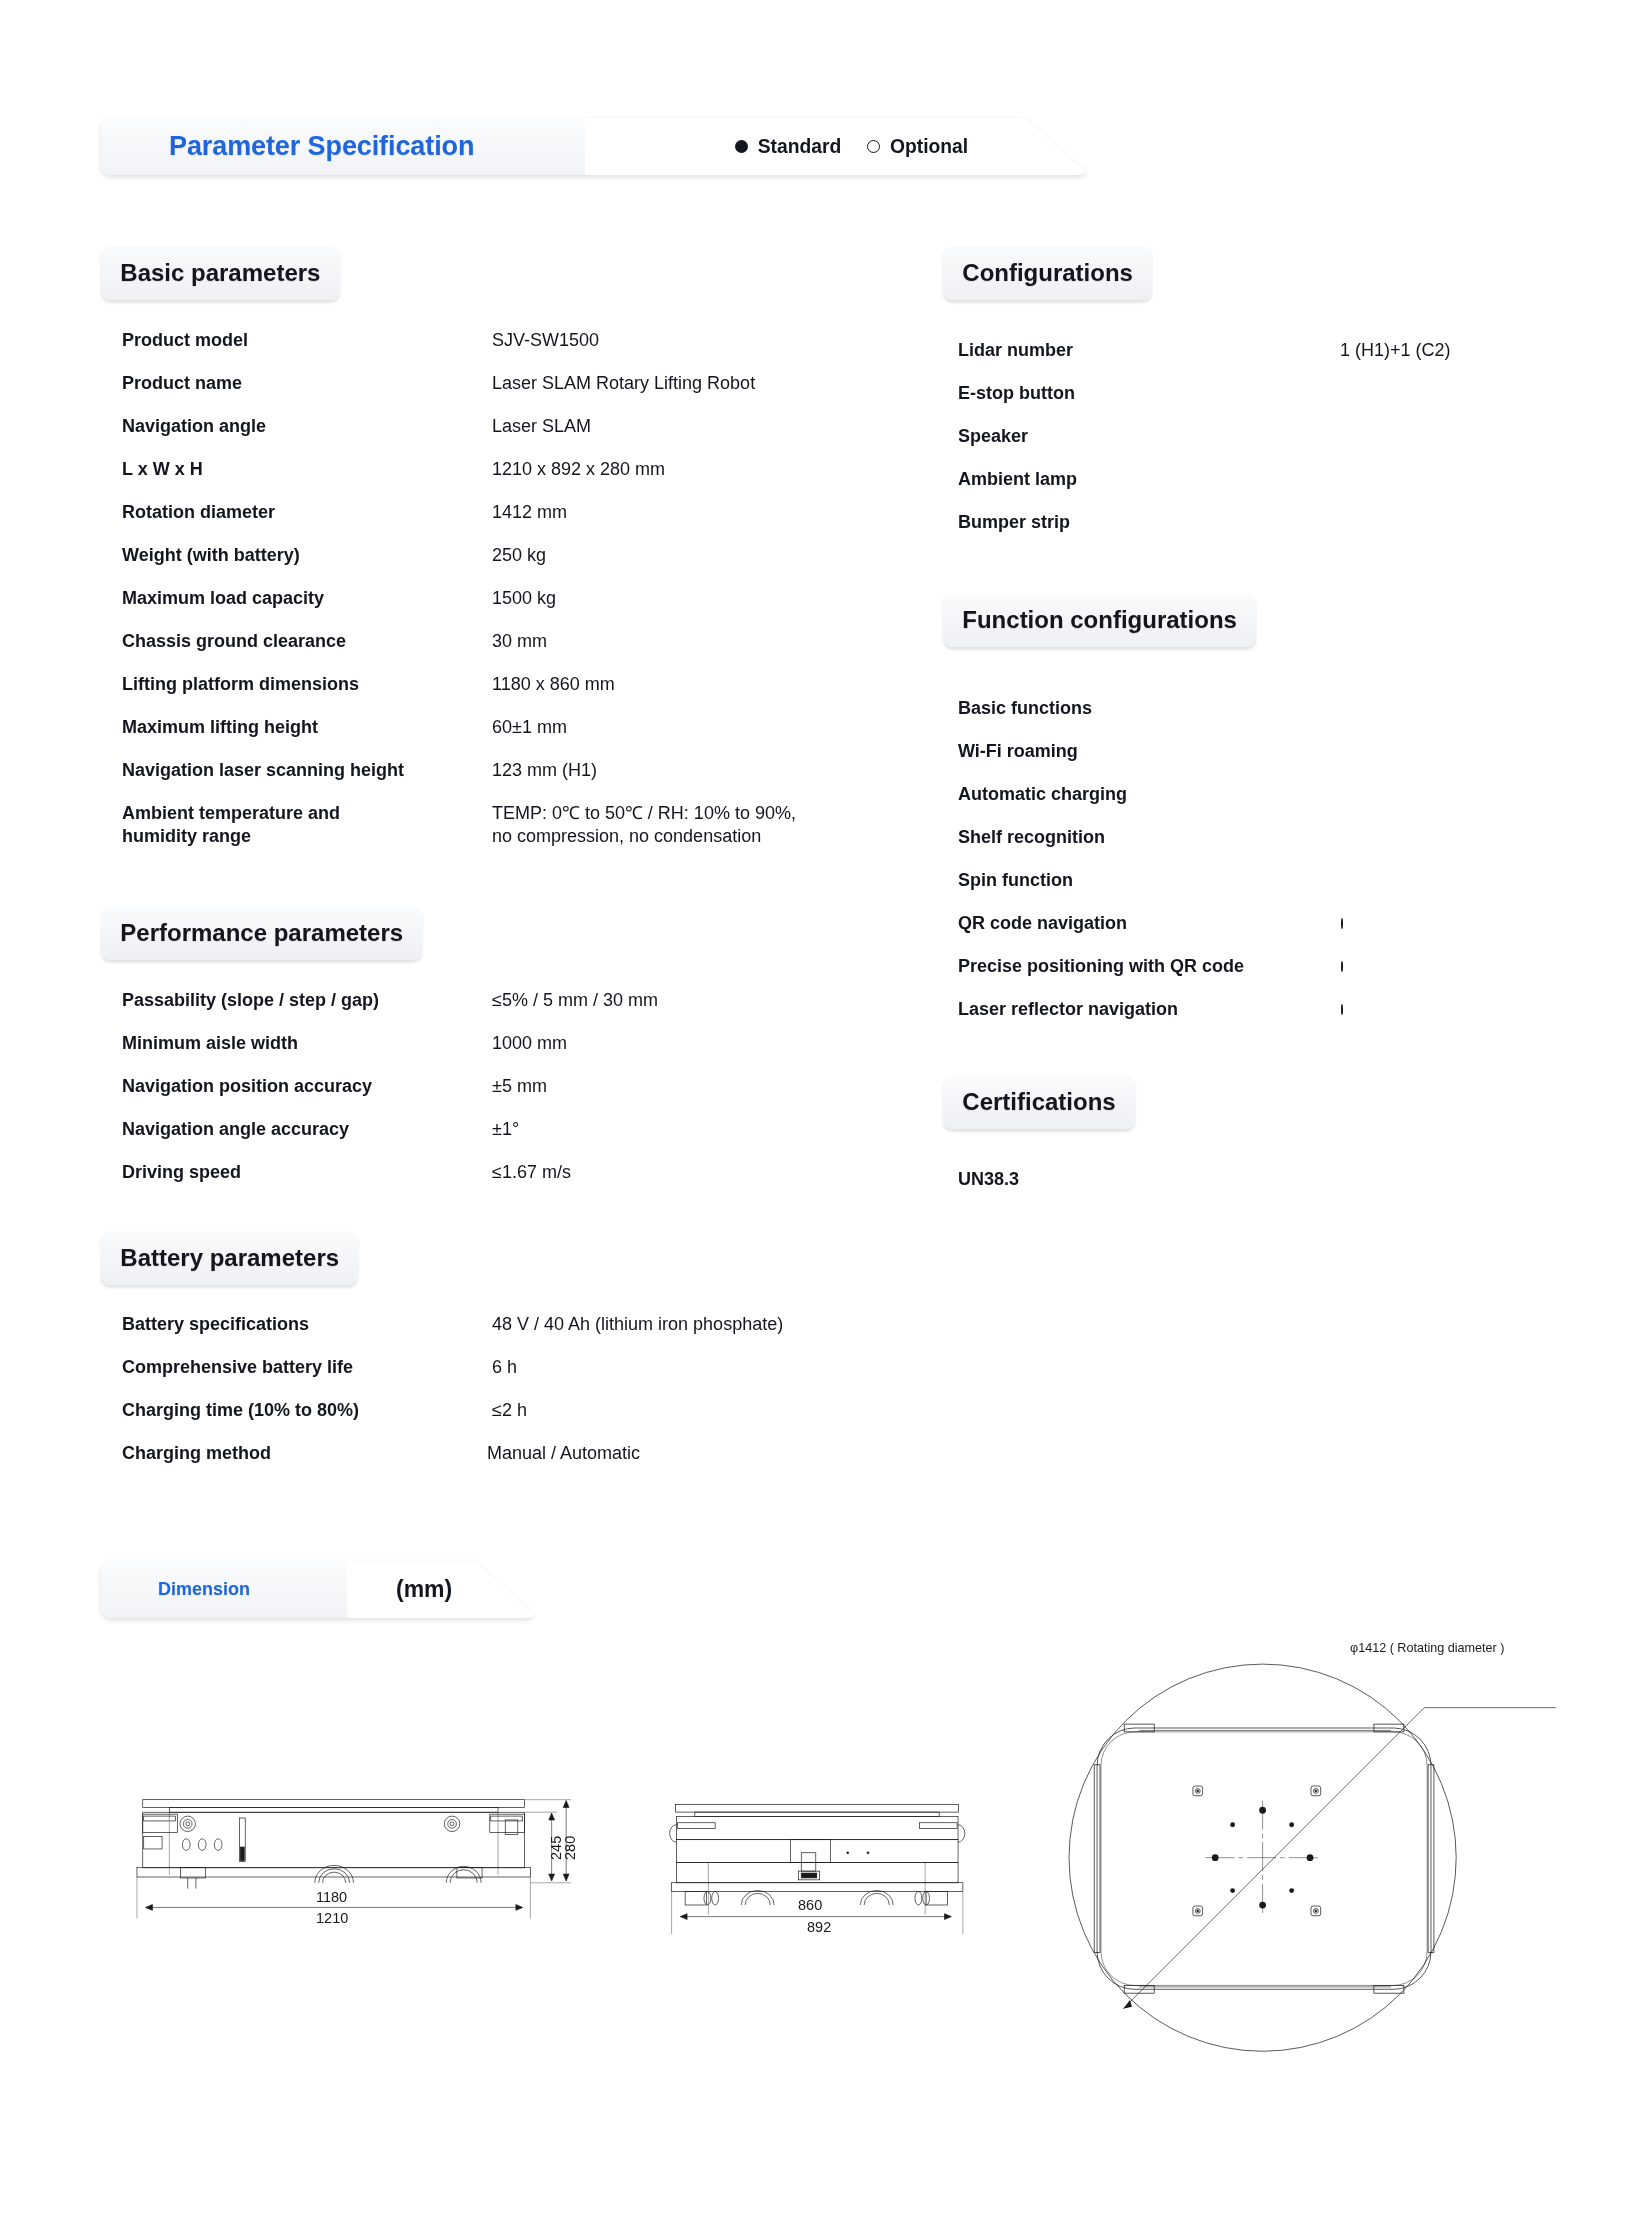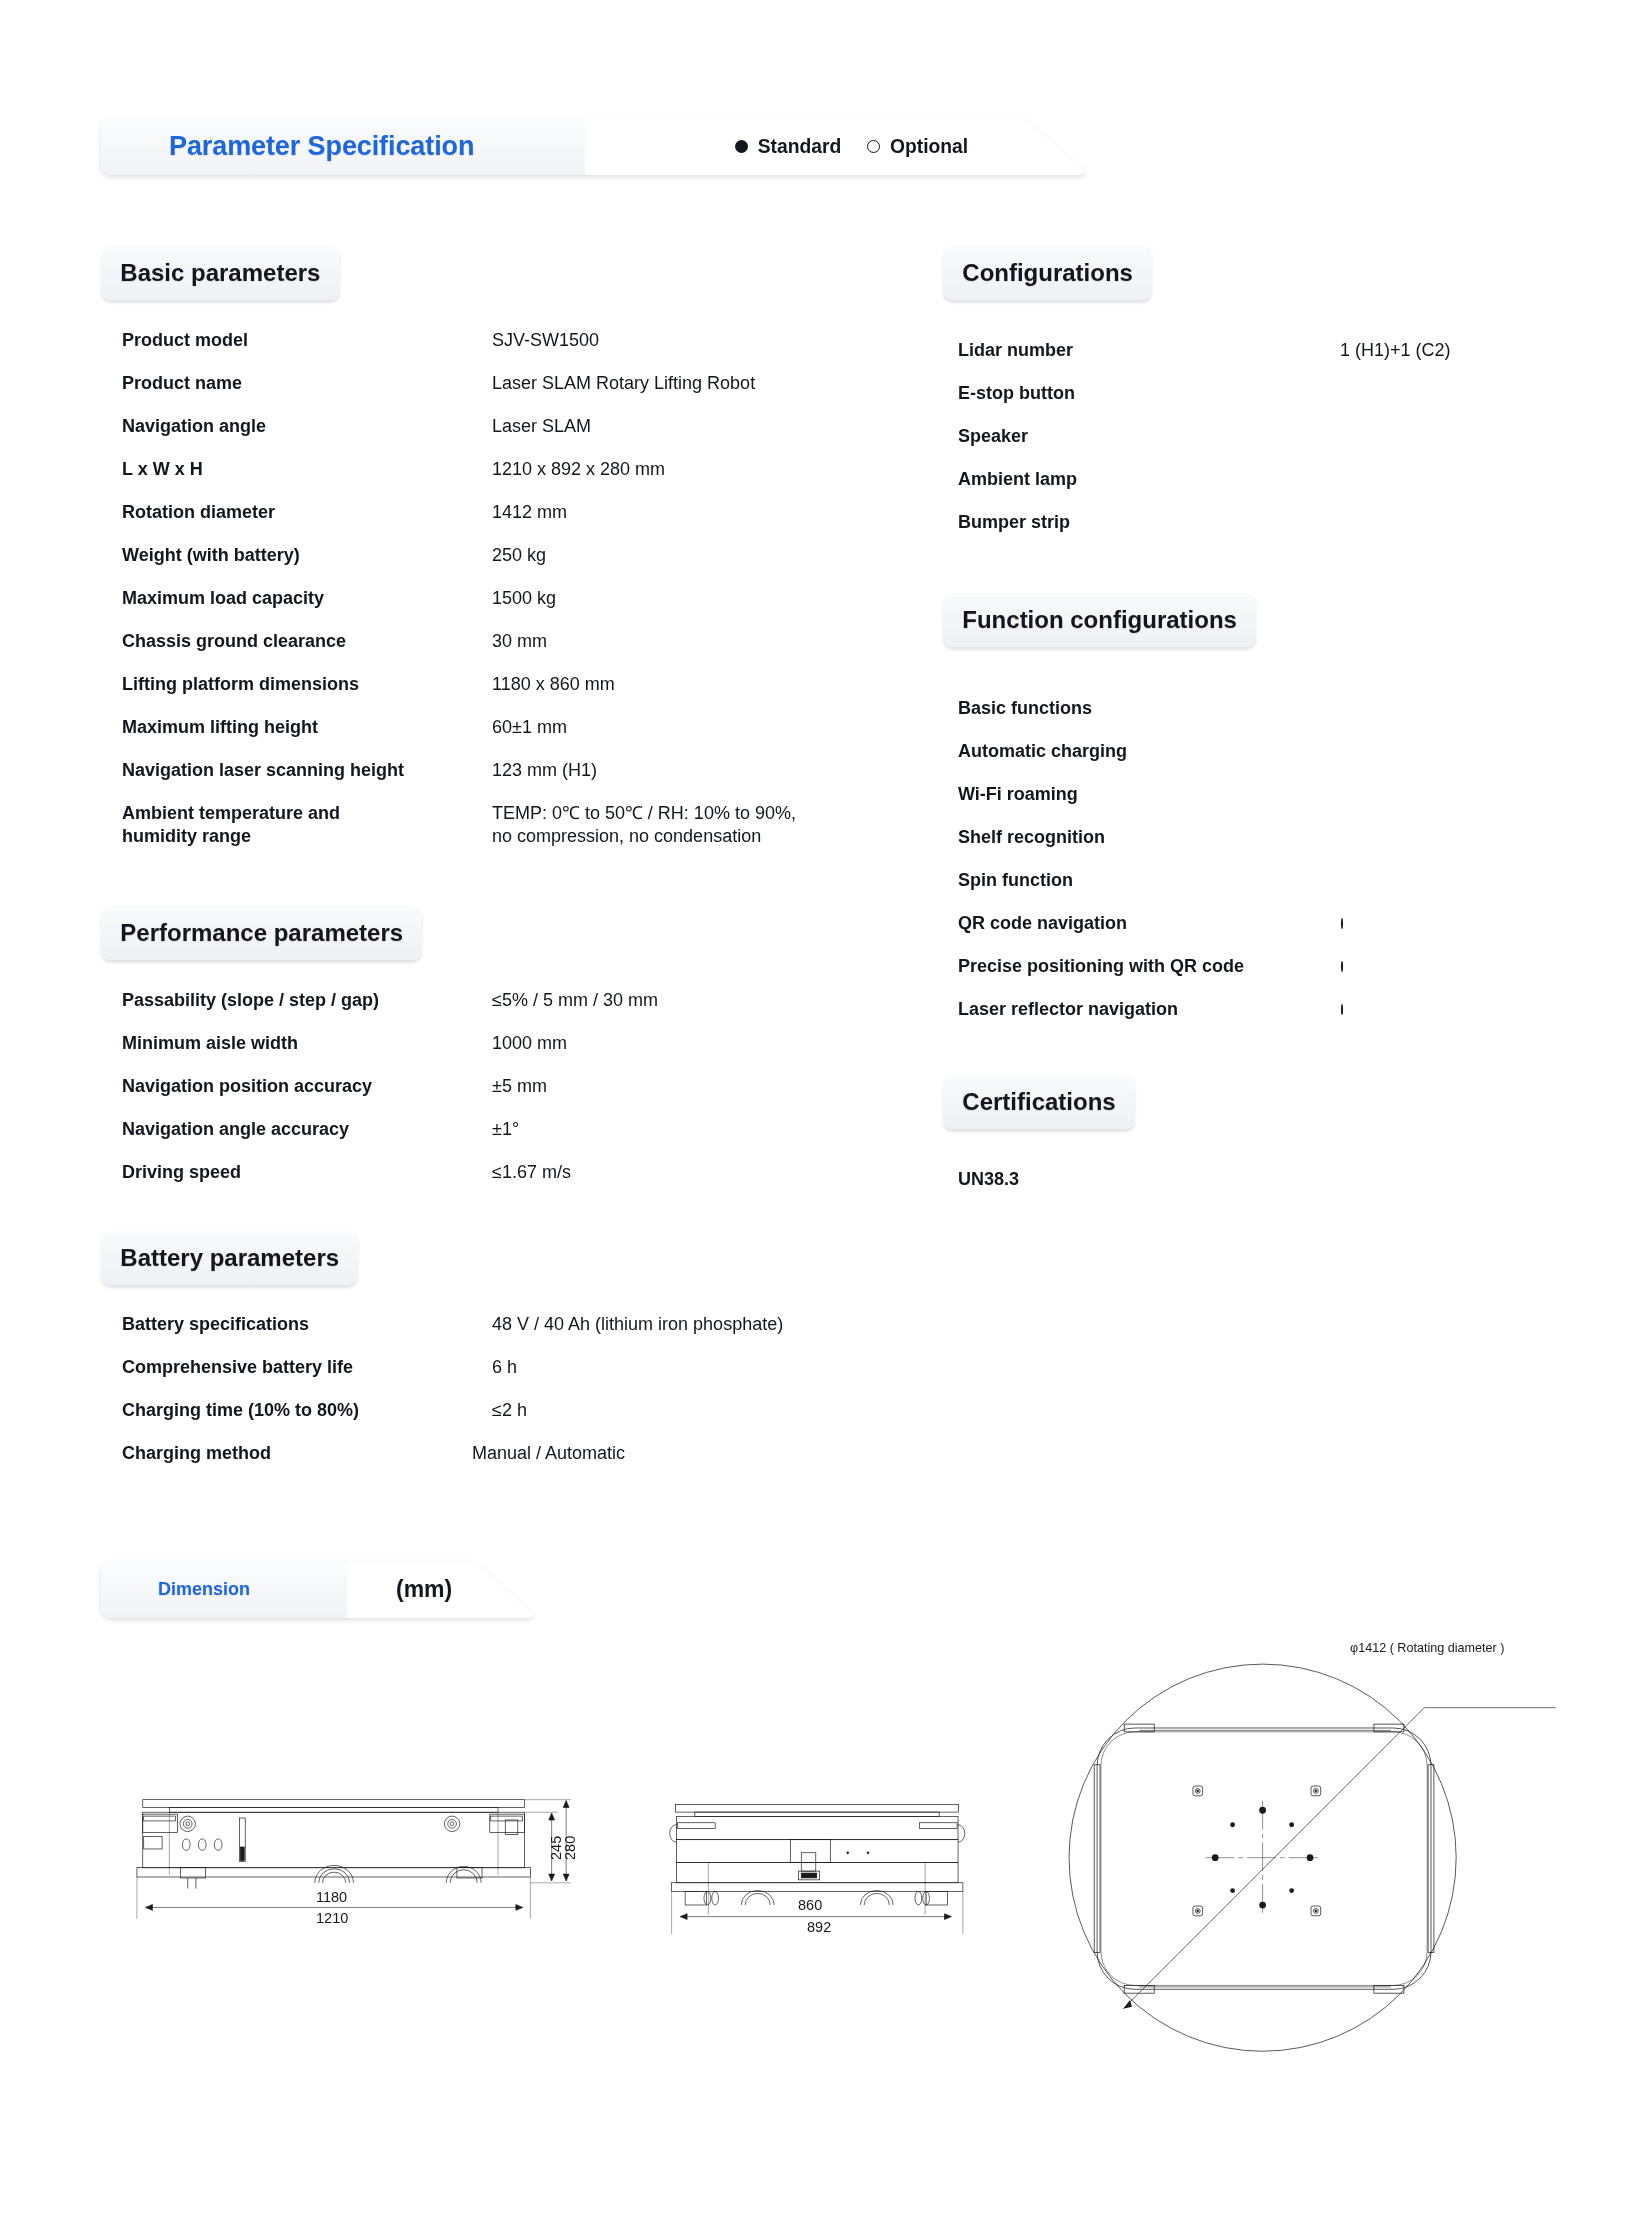--- a/index.html
+++ b/index.html
@@ -329,21 +329,21 @@
     <div class="spec-row">
       <div class="spec-label">Comprehensive battery life</div>
       <div class="spec-value" style="left:370px;">6 h</div>
     </div>
     <div class="spec-row">
       <div class="spec-label">Charging time (10% to 80%)</div>
       <div class="spec-value" style="left:370px;">≤2 h</div>
     </div>
     <div class="spec-row">
       <div class="spec-label">Charging method</div>
-      <div class="spec-value" style="left:350px;">Manual / Automatic</div>
+      <div class="spec-value" style="left:365px;">Manual / Automatic</div>
     </div>
   </div>
 
   <div class="sec-head" style="left:943px; top:246px;">Configurations</div>
 
   <div class="spec-list" style="left:958px; top:329px; width:580px;">
     <div class="dot-row">
       <div class="dot-label">Lidar number</div>
       <div class="val-text" style="left:382px;">1 (H1)+1 (C2)</div>
     </div>
@@ -366,25 +366,25 @@
   </div>
 
   <div class="sec-head" style="left:943px; top:593px;">Function configurations</div>
 
   <div class="spec-list" style="left:958px; top:687px; width:580px;">
     <div class="dot-row">
       <div class="dot-label">Basic functions</div>
       <div class="dot-mark" style="left:382px;"><span class="dot-solid"></span></div>
     </div>
     <div class="dot-row">
+      <div class="dot-label">Wi-Fi roaming</div>
+      <div class="dot-mark" style="left:382px;"><span class="dot-solid"></span></div>
+    </div>
+    <div class="dot-row">
       <div class="dot-label">Automatic charging</div>
-      <div class="dot-mark" style="left:382px;"><span class="dot-solid"></span></div>
-    </div>
-    <div class="dot-row">
-      <div class="dot-label">Wi-Fi roaming</div>
       <div class="dot-mark" style="left:382px;"><span class="dot-solid"></span></div>
     </div>
     <div class="dot-row">
       <div class="dot-label">Shelf recognition</div>
       <div class="dot-mark" style="left:382px;"><span class="dot-solid"></span></div>
     </div>
     <div class="dot-row">
       <div class="dot-label">Spin function</div>
       <div class="dot-mark" style="left:382px;"><span class="dot-solid"></span></div>
     </div>

